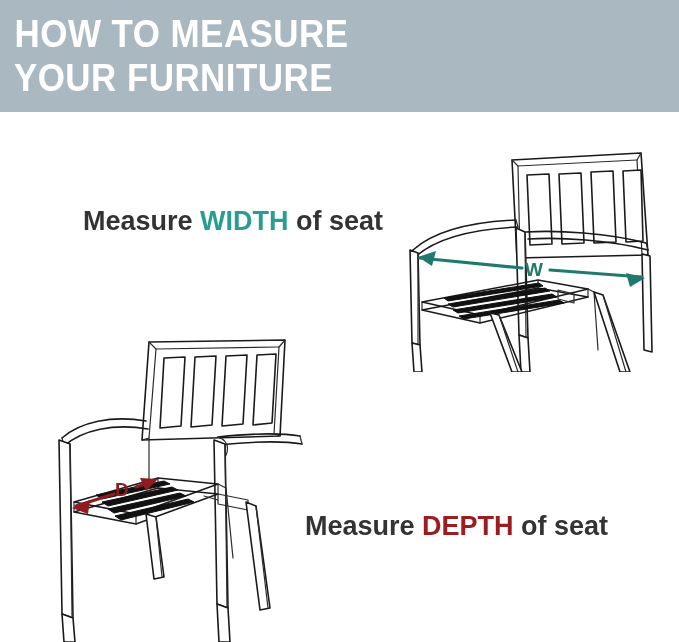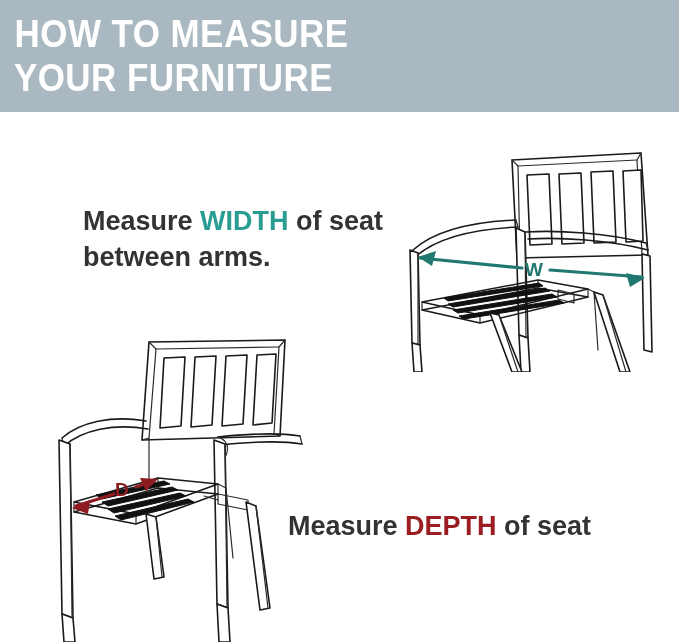--- a/index.html
+++ b/index.html
@@ -44,21 +44,21 @@
   .caption {
     position: absolute;
     font-family: "Liberation Sans", sans-serif;
     font-weight: bold;
     font-size: 27px;
     line-height: 36px;
     color: #333333;
     white-space: nowrap;
   }
   #width-caption { left: 38px; top: 203px; margin-left: 45px; }
-  #depth-caption { left: 288px; top: 508px; text-align: right; }
+  #depth-caption { left: 305px; top: 508px; text-align: right; }
   .kw-width { color: #2a9d92; }
   .kw-depth { color: #9b1c21; }
 
   
   .chair-art {
     position: absolute;
   }
   #chair-width-art { left: 398px; top: 140px; width: 281px; height: 232px; }
   #chair-depth-art { left: 18px;  top: 318px; width: 300px; height: 324px; }
 
@@ -86,21 +86,20 @@
 </head>
 <body>
 
 <div id="header-band">
   <div class="title-line">HOW TO MEASURE</div>
   <div class="title-line">YOUR FURNITURE</div>
 </div>
 
 <div class="caption" id="width-caption">
   <div><span>Measure </span><span class="kw-width">WIDTH</span><span> of seat</span></div>
-  <div>between arms.</div>
 </div>
 
 <div class="caption" id="depth-caption">
   <div><span>Measure </span><span class="kw-depth">DEPTH</span><span> of seat</span></div>
 </div>
 
 <div class="chair-art" id="chair-width-art">
   <svg width="281" height="232" viewBox="0 0 281 232" xmlns="http://www.w3.org/2000/svg">
 
     <path class="fillw" d="M114,20 L243,13 L250,115 L119,118 Z"></path>

